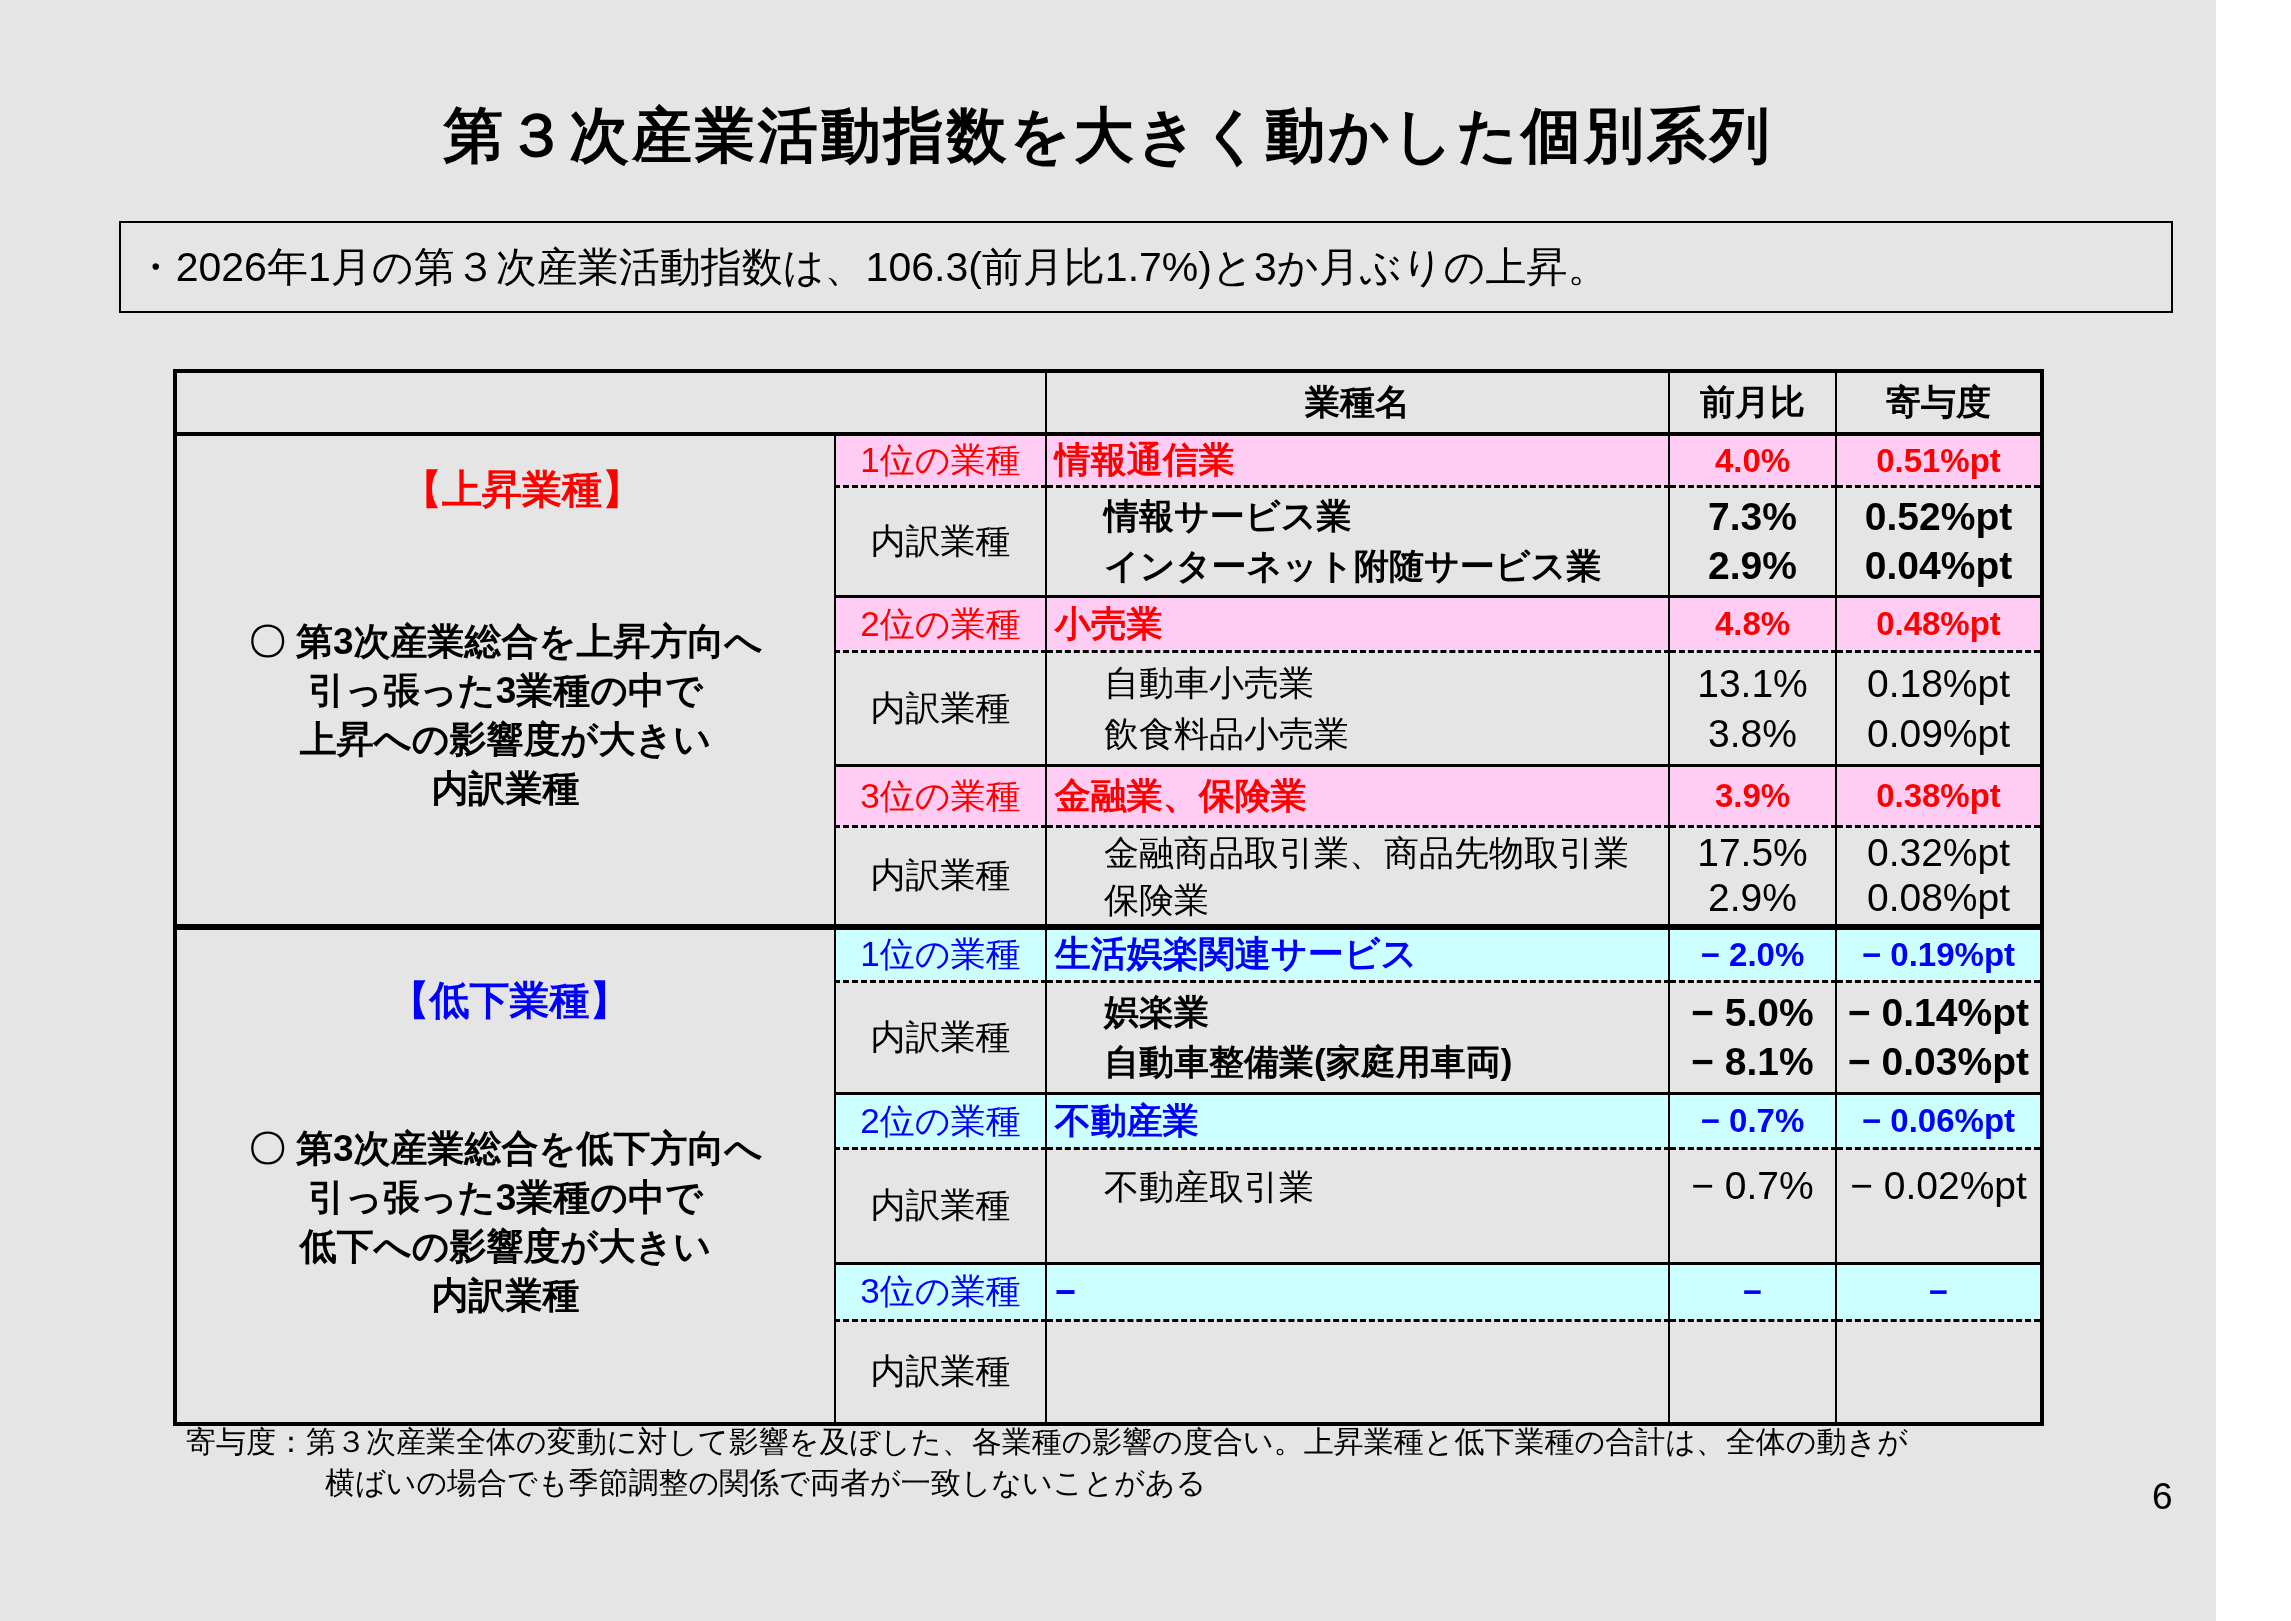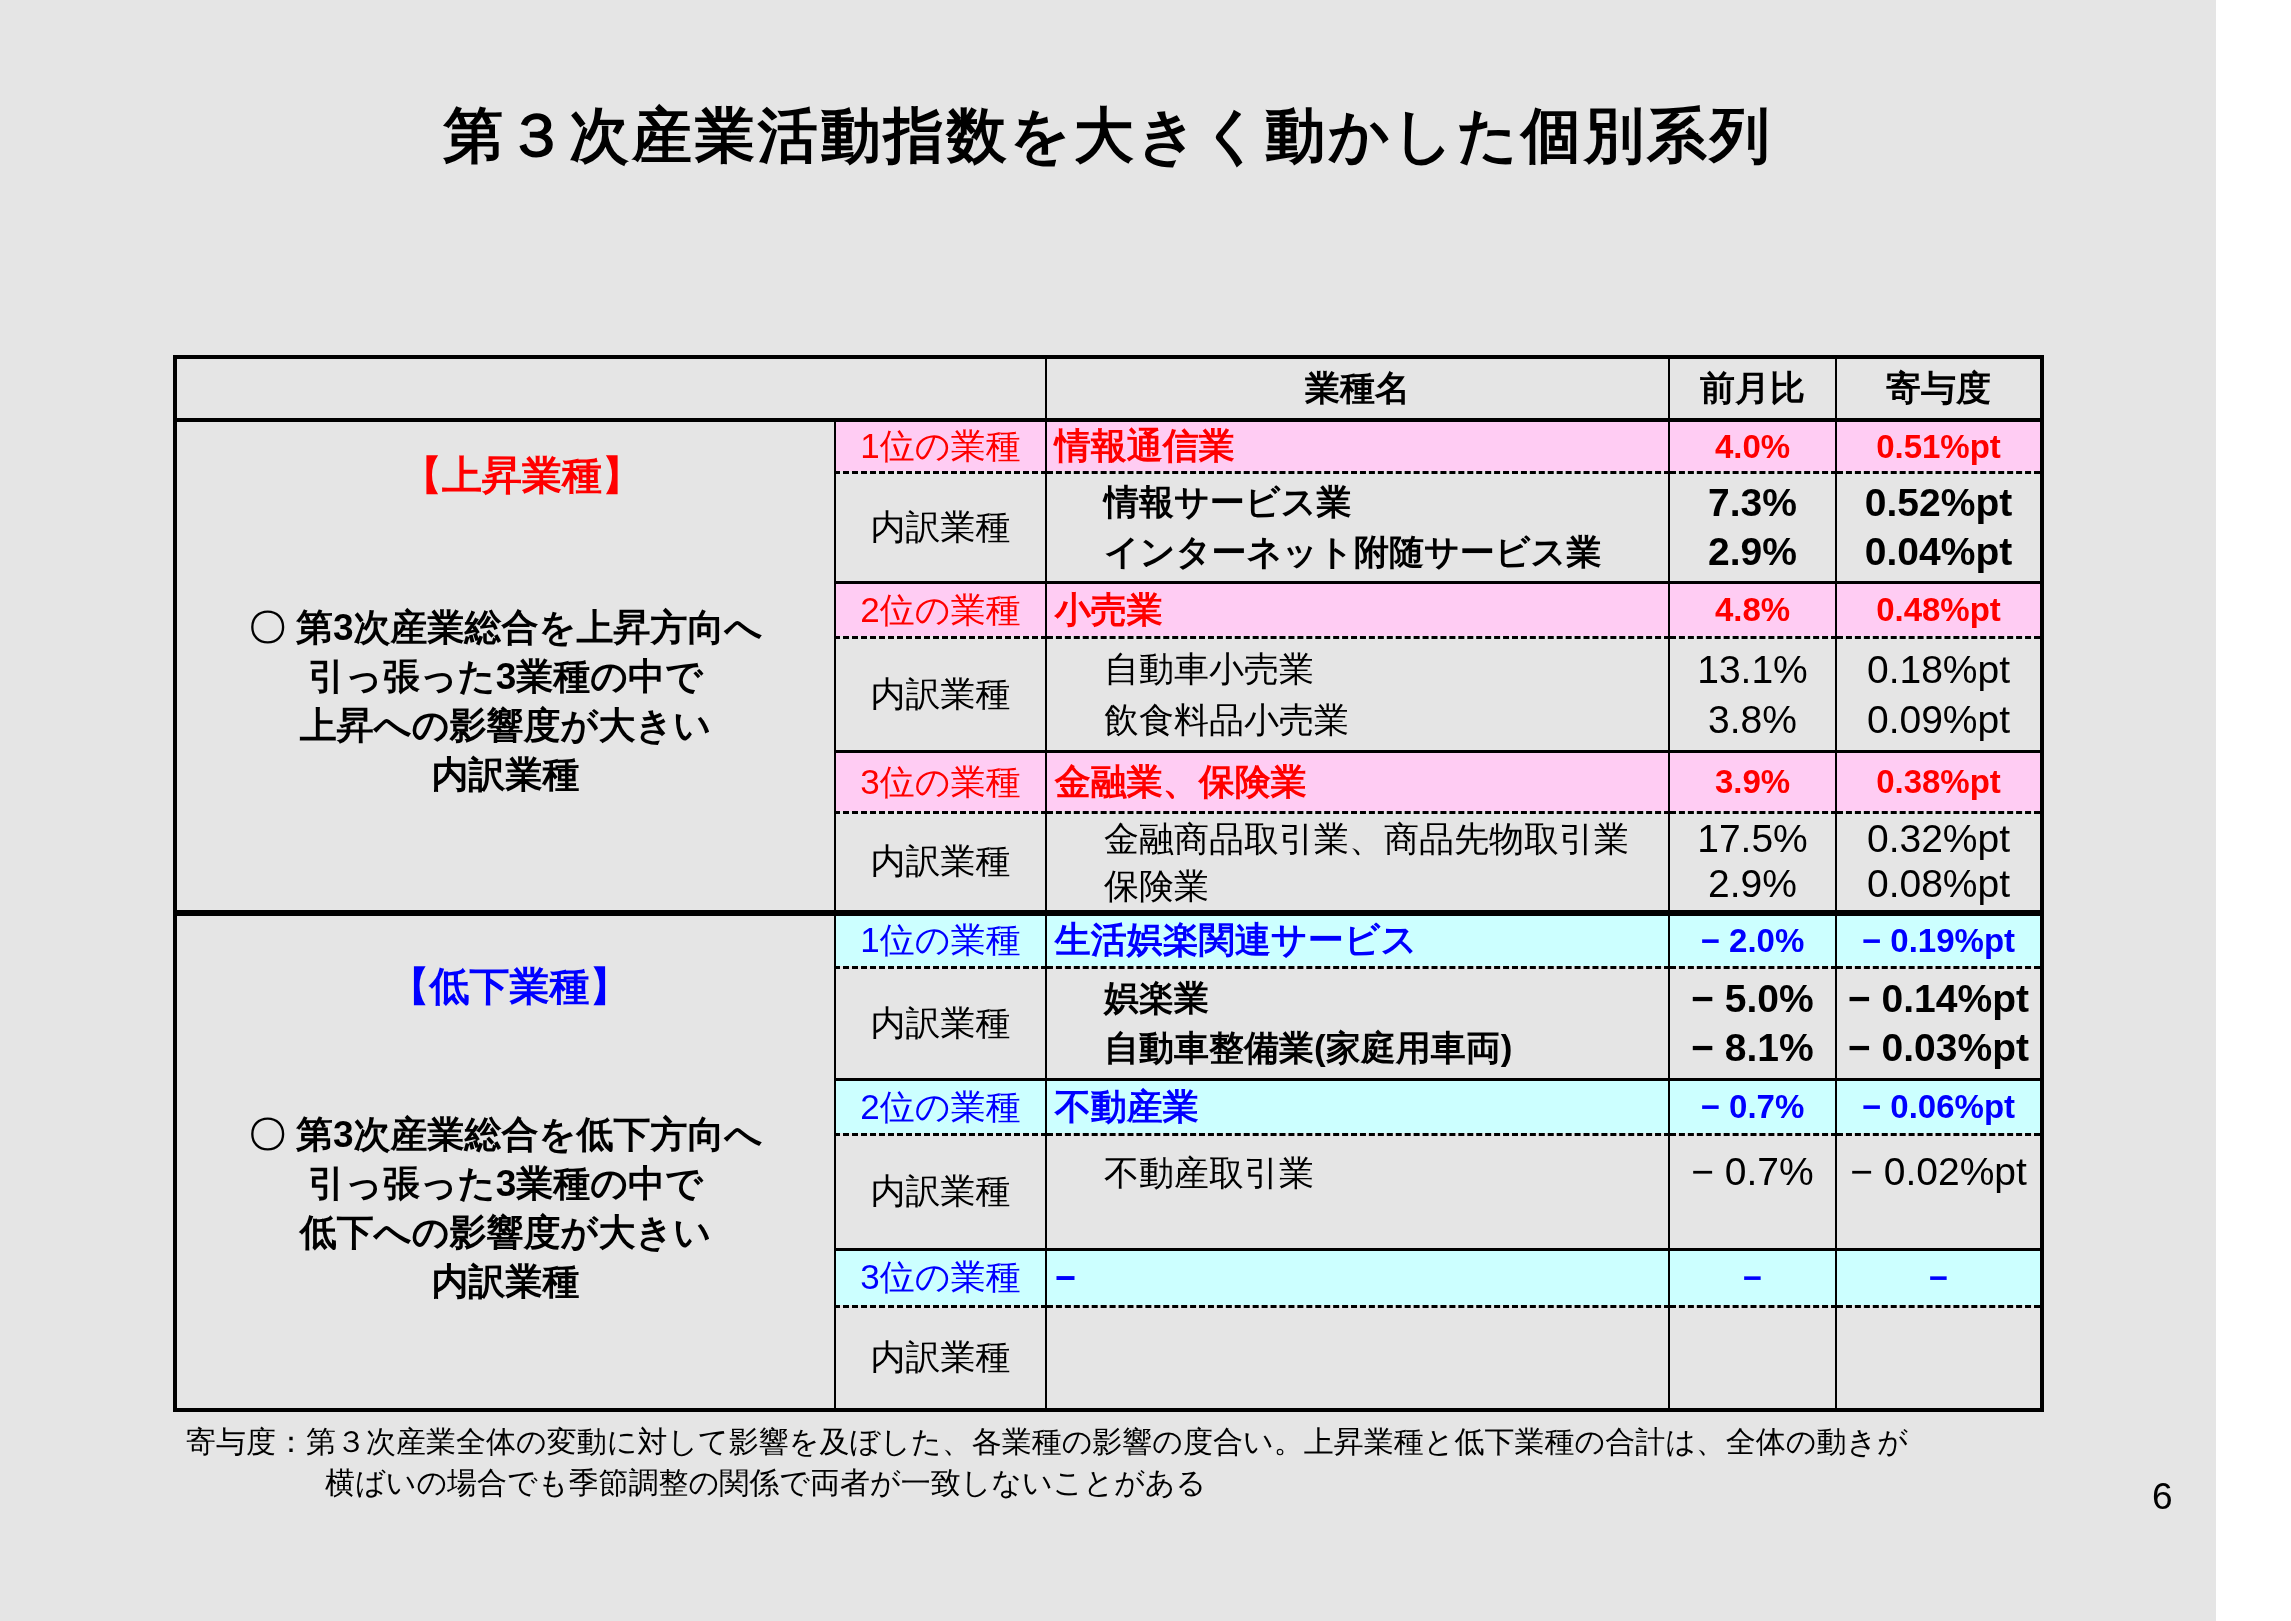--- a/index.html
+++ b/index.html
@@ -6,21 +6,21 @@
   .page{position:relative;width:2216px;height:1621px;background:#e5e5e5;
         font-family:"Liberation Sans",sans-serif;color:#000;overflow:hidden;}
 
   .title{position:absolute;top:96px;left:0;width:100%;text-align:center;
          font-size:60px;font-weight:600;letter-spacing:2.9px;}
 
   .summary-box{position:absolute;left:119px;top:221px;width:2054px;height:92px;
                border:2.9px solid #000;box-sizing:border-box;display:flex;align-items:center;
                padding-left:13.7px;font-size:41px;font-weight:500;}
 
-  .tblwrap{position:absolute;left:173px;top:355px;}
+  .tblwrap{position:absolute;left:173px;top:369px;}
   table{border-collapse:collapse;table-layout:fixed;width:1866px;border:4.9px solid #000;}
   td{border-left:2.9px solid #000;border-right:2.9px solid #000;padding:0;overflow:hidden;}
 
   tr.hdr{height:63px;}
   tr.hdr td{border-bottom:4.9px solid #000;font-weight:bold;font-size:35px;text-align:center;}
 
   tr.rank td{border-top:3.9px solid #000;border-bottom:3.9px dashed #000;}
   tr.rank.secstart td{border-top:6.9px solid #000;}
   tr.det td{border-top:0;border-bottom:0;}
 
@@ -49,20 +49,23 @@
   .fn2{margin-left:139px;}
   .pageno{position:absolute;left:2152px;top:1476px;font-size:37px;}
 </style>
 </head>
 <body>
 
 <div class="page">
 
   <div class="title">第３次産業活動指数を大きく動かした個別系列</div>
 
+  <div class="summary-box">
+    <span>・2026年1月の第３次産業活動指数は、106.3(前月比1.7%)と3か月ぶりの上昇。</span>
+  </div>
 
   <div class="tblwrap">
     <table>
       <colgroup>
         <col style="width:660px">
           <col style="width:211px">
           <col style="width:623px">
         <col style="width:167px">
           <col style="width:206px">
       </colgroup>

